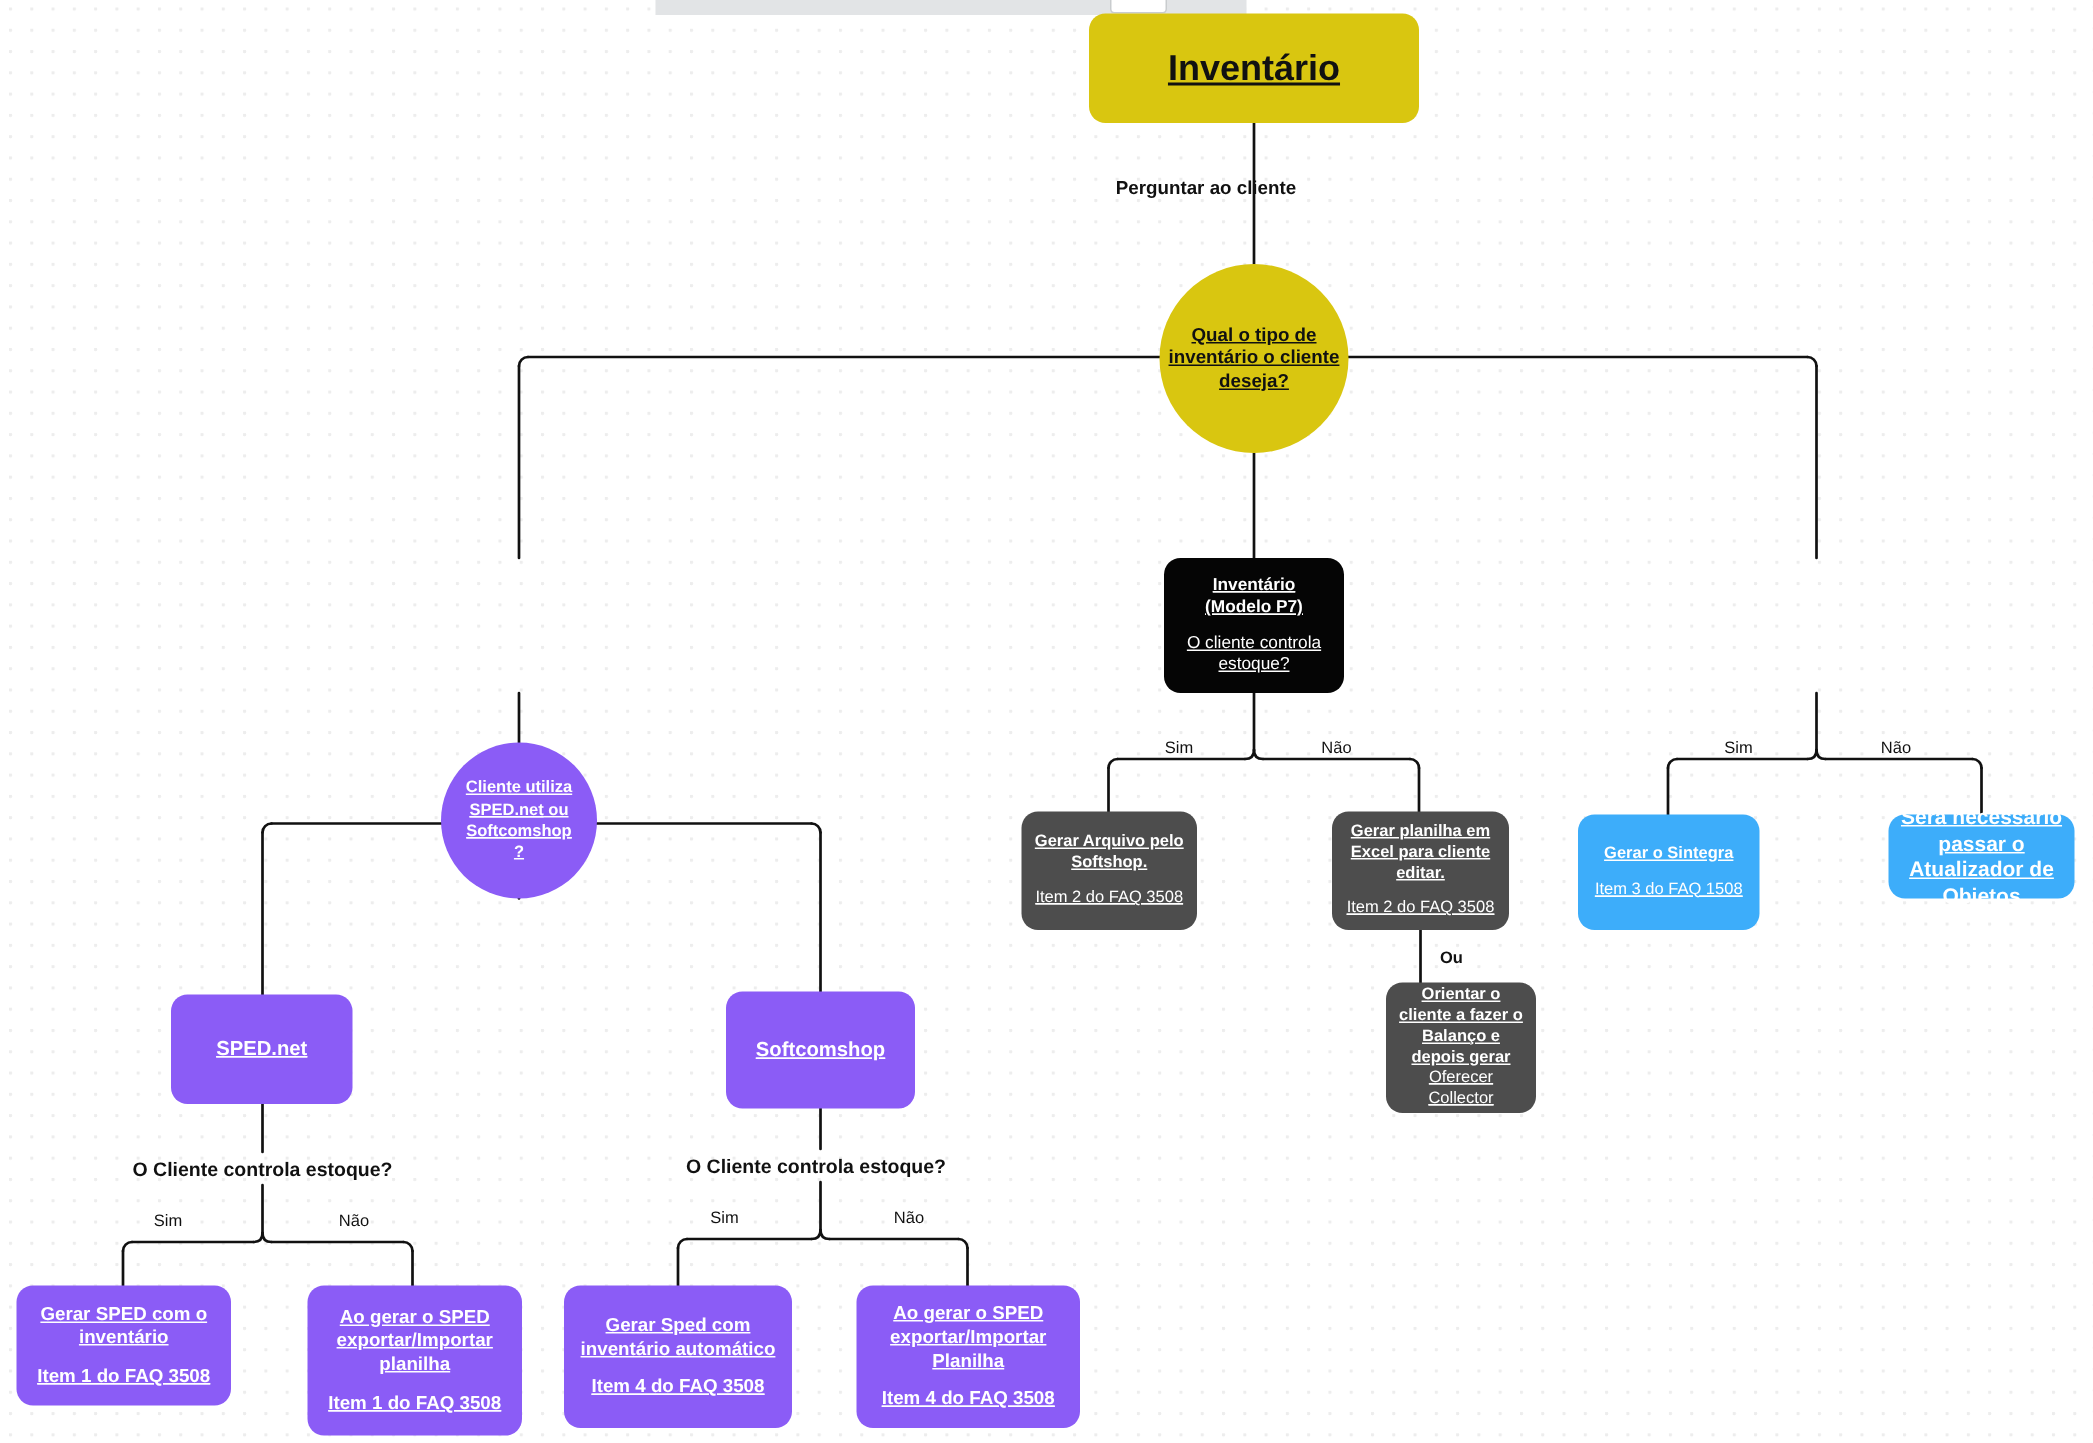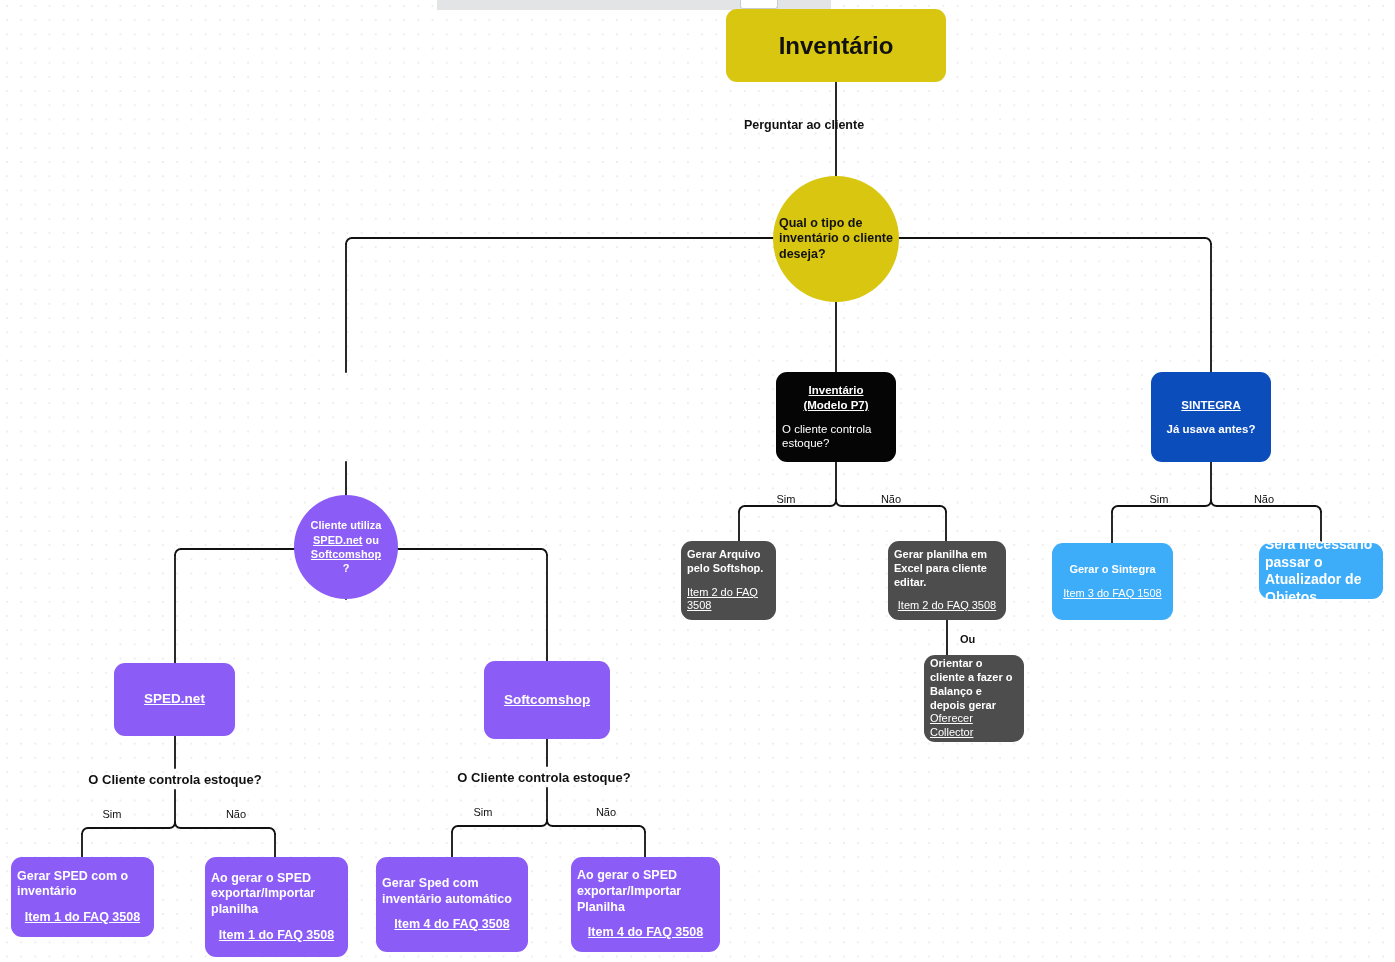--- a/index.html
+++ b/index.html
@@ -40,24 +40,26 @@
     height: 962px;
     pointer-events: none;
   }
   .node {
     position: absolute;
     box-sizing: border-box;
     display: flex;
     flex-direction: column;
     align-items: center;
     justify-content: center;
+    text-align: center;
     color: #ffffff;
     font-weight: bold;
     line-height: 1.25;
     padding: 4px 6px;
+    text-decoration: underline;
   }
   .rect { border-radius: 11px; }
   .circle { border-radius: 50%; }
   .node .ttl { display: block; }
   .node .lnk { text-decoration: underline; display: block; }
   .node .sub { display: block; font-weight: bold; }
   .spacer { height: 10px; }
 
   .lbl {
     position: absolute;
@@ -176,39 +178,34 @@
   </div>
 
 
   <div class="node rect" style="left:776px; top:372px; width:120px; height:90px; background:#050505; font-size:11.5px;">
     <span class="lnk">Inventário</span>
     <span class="lnk">(Modelo P7)</span>
     <span class="spacer"></span>
     <span class="sub" style="font-weight:normal;">O cliente controla estoque?</span>
   </div>
 
-  <div class="node rect" style="left:1151px; top:372px; width:120px; height:90px; background:#0b4dbb; font-size:11.5px;">
-    <span class="lnk">SINTEGRA</span>
-    <span class="spacer"></span>
-    <span class="sub">Já usava antes?</span>
-  </div>
 
   <div class="node circle" style="left:294px; top:495px; width:104px; height:104px; background:#8b5cf6; font-size:11px; line-height:1.3;">
     <span>Cliente utiliza</span>
     <span>
       <span class="lnk" style="display:inline;">SPED.net</span><span> ou</span>
     </span>
     <span class="lnk">Softcomshop</span>
     <span>?</span>
   </div>
 
   <div class="lbl small" style="left:786px; top:493px;">Sim</div>
   <div class="lbl small" style="left:891px; top:493px;">Não</div>
 
-  <div class="node rect" style="left:681px; top:541px; width:95px; height:79px; background:#4d4d4d; font-size:11px;">
+  <div class="node rect" style="left:681px; top:541px; width:117px; height:79px; background:#4d4d4d; font-size:11px;">
     <span class="ttl">Gerar Arquivo pelo Softshop.</span>
     <span class="spacer"></span>
     <span class="lnk" style="font-weight:normal;">Item 2 do FAQ 3508</span>
   </div>
 
   <div class="node rect" style="left:888px; top:541px; width:118px; height:79px; background:#4d4d4d; font-size:11px;">
     <span class="ttl">Gerar planilha em Excel para cliente editar.</span>
     <span class="spacer"></span>
     <span class="lnk" style="font-weight:normal;">Item 2 do FAQ 3508</span>
   </div>

